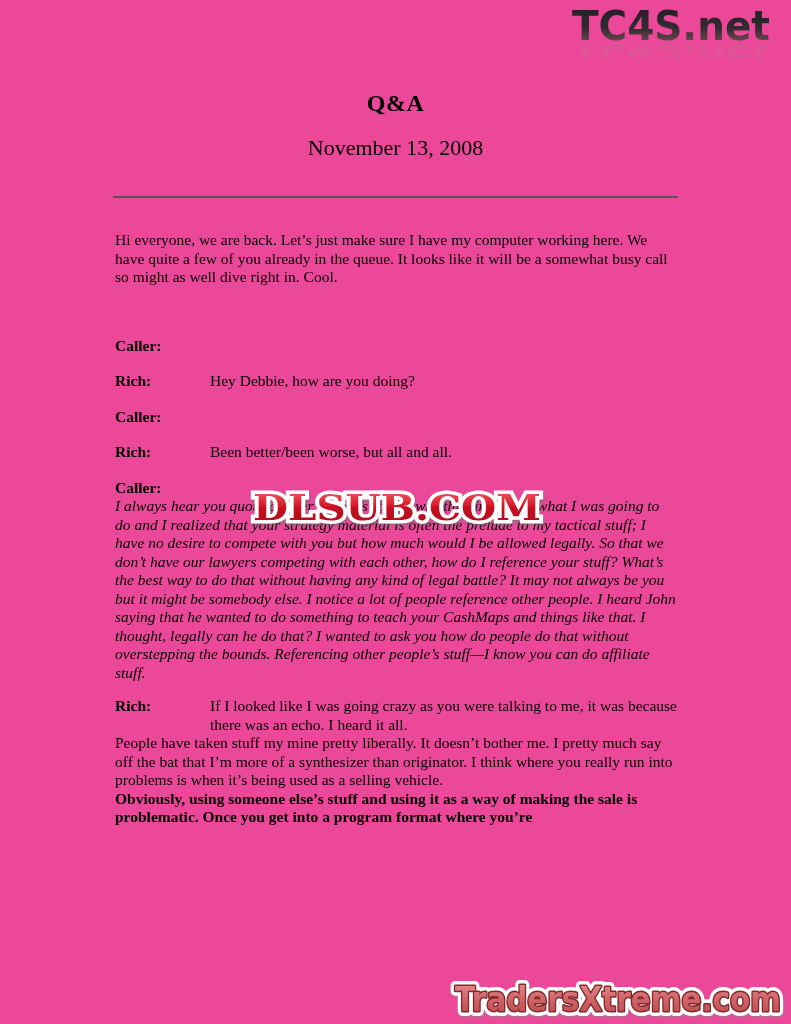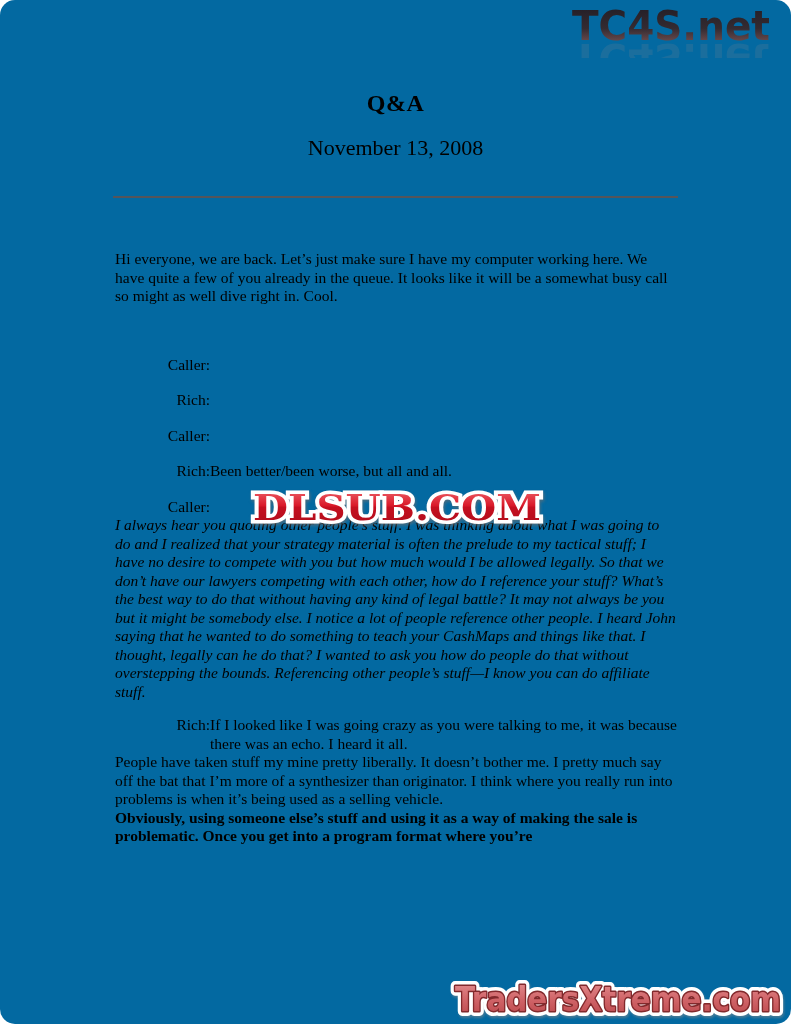--- a/index.html
+++ b/index.html
@@ -1,48 +1,47 @@
 <!DOCTYPE html>
 <html><head>
 <meta charset="utf-8">
 <style>
   html, body { margin: 0; padding: 0; background: #ffffff; }
   .page {
     position: relative;
     width: 791px;
     height: 1024px;
-    background: #0369a1;
+    background: #ec4899;
     overflow: hidden;
     font-family: "Liberation Serif", serif;
     color: #000000;
-    border-radius: 15px;
   }
   .tc4s-logo { position: absolute; top: 0px; right: 12px; }
   .page-title {
     position: absolute; top: 90px; left: 0; width: 100%;
     text-align: center; font-size: 24px; font-weight: bold; margin: 0;
     letter-spacing: 0.5px;
   }
   .doc-date {
     position: absolute; top: 135px; left: 0; width: 100%;
     text-align: center; font-size: 22px;
   }
   .rule {
     position: absolute; top: 196px; left: 113px; width: 565px; height: 2px;
     background: #55555a;
   }
   .content {
-    position: absolute; top: 250px; left: 115px; width: 563px;
+    position: absolute; top: 231px; left: 115px; width: 563px;
     font-size: 15.5px; line-height: 18.5px;
   }
   .content p { margin: 0; }
   .entry { display: flex; margin-top: 17px; }
   .entry-first { margin-top: 50px; }
   .entry-rich-long { margin-top: 15px; }
-  .speaker { flex: 0 0 95px; font-weight: normal; text-align: right; }
+  .speaker { flex: 0 0 95px; font-weight: bold; }
   .speech { flex: 1 1 auto; }
   .cont-caller { margin: 24px 0 0 95px; font-style: italic; }
   .p-people { margin: 11px 0 0 95px; }
   .p-obviously { margin: 19px 0 0 95px; font-weight: bold; }
   .watermark {
     position: absolute; left: 243px; top: 483px; width: 308px; height: 50px;
     pointer-events: none;
   }
   .footer-logo { position: absolute; top: 975px; right: 2px; }
   svg text { font-family: "DejaVu Sans", sans-serif; }
@@ -75,20 +74,21 @@
   <div class="content">
 
     <p class="intro">Hi everyone, we are back. Let’s just make sure I have my computer working here. We have quite a few of you already in the queue. It looks like it will be a somewhat busy call so might as well dive right in. Cool.</p>
 
     <div class="entry entry-first">
       <span class="speaker">Caller:</span>
     </div>
 
     <div class="entry">
       <span class="speaker">Rich:</span>
+      <span class="speech">Hey Debbie, how are you doing?</span>
     </div>
 
     <div class="entry">
       <span class="speaker">Caller:</span>
     </div>
 
     <div class="entry">
       <span class="speaker">Rich:</span>
       <span class="speech">Been better/been worse, but all and all.</span>
     </div>

